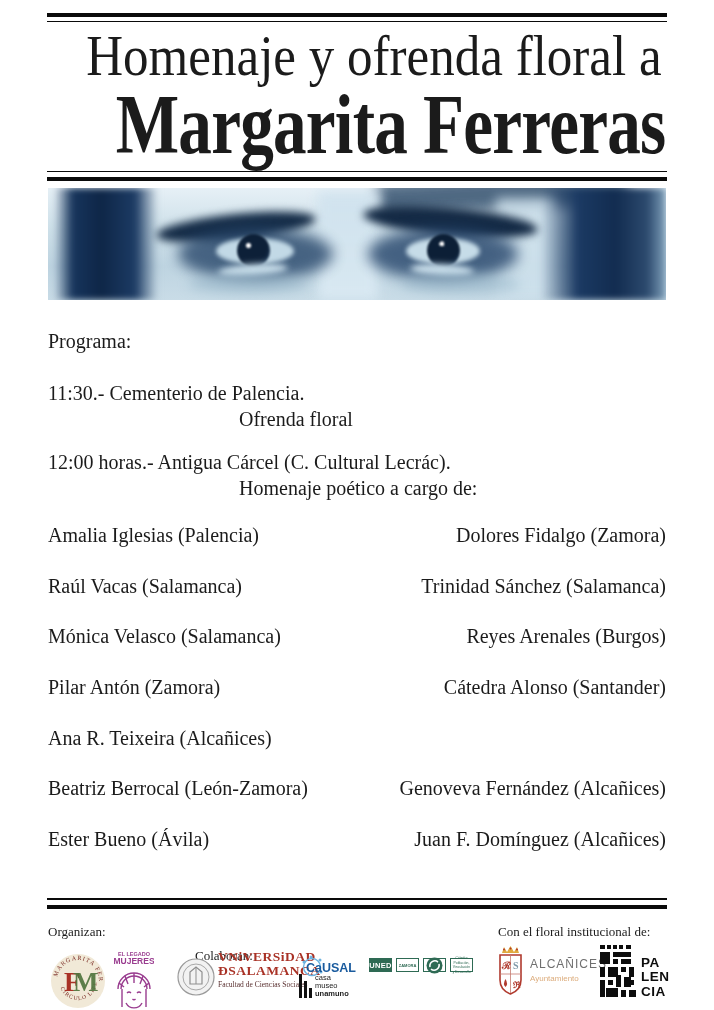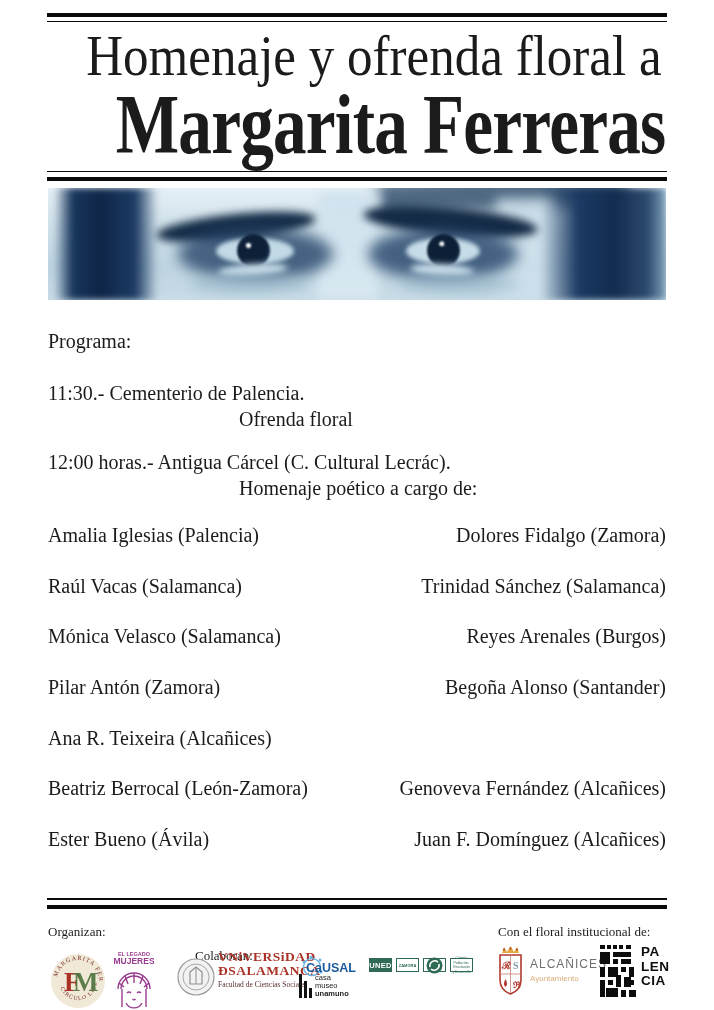--- a/index.html
+++ b/index.html
@@ -56,21 +56,21 @@
   .cmu-bars{width:13px;height:24px;position:relative;}
   .cmu-bars i{position:absolute;background:#111;width:3.4px;bottom:0;}
   .cmu-text{font-family:"Liberation Sans",sans-serif;font-size:7.5px;line-height:7.8px;color:#222;}
   .uned{position:absolute;left:369px;top:958px;display:flex;gap:4px;font-family:"Liberation Sans",sans-serif;}
   .uned .bx{width:23px;height:14px;border:1px solid #2e6a54;background:#fff;display:flex;align-items:center;justify-content:center;box-sizing:border-box;}
   .uned .bx1{background:#2e6a54;color:#fff;font-weight:bold;font-size:7.5px;border:none;letter-spacing:.3px;}
   .uned .bx2{color:#2e6a54;font-size:4px;font-weight:bold;}
   .alc{position:absolute;left:497px;top:944px;display:flex;align-items:center;gap:6px;}
   .alc-txt .alc-name{font-family:"Liberation Sans",sans-serif;font-size:12px;letter-spacing:1px;color:#6f6f6f;}
   .alc-txt .alc-sub{font-family:"Liberation Sans",sans-serif;font-size:8px;color:#dcac7c;margin-top:3px;}
-  .pal{position:absolute;left:599px;top:945px;display:flex;align-items:flex-start;gap:3px;}
+  .pal{position:absolute;left:599px;top:945px;display:flex;align-items:flex-end;gap:3px;}
   .pal-txt{font-family:"Liberation Sans",sans-serif;font-weight:bold;font-size:13.5px;line-height:14.5px;color:#0d0d0d;letter-spacing:.5px;}
 </style>
 </head>
 <body>
 
 <div class="poster">
 
   <div class="rule rule-top"></div>
 
   <div class="title-wrap t1">
@@ -116,21 +116,21 @@
     <div class="name-row">
       <span>Raúl Vacas (Salamanca)</span>
       <span>Trinidad Sánchez (Salamanca)</span>
     </div>
     <div class="name-row">
       <span>Mónica Velasco (Salamanca)</span>
       <span>Reyes Arenales (Burgos)</span>
     </div>
     <div class="name-row">
       <span>Pilar Antón (Zamora)</span>
-      <span>Begoña Alonso (Santander)</span>
+      <span>Cátedra Alonso (Santander)</span>
     </div>
     <div class="name-row">
       <span>Ana R. Teixeira (Alcañices)</span>
     </div>
     <div class="name-row">
       <span>Beatriz Berrocal (León-Zamora)</span>
       <span>Genoveva Fernández (Alcañices)</span>
     </div>
     <div class="name-row">
       <span>Ester Bueno (Ávila)</span>

